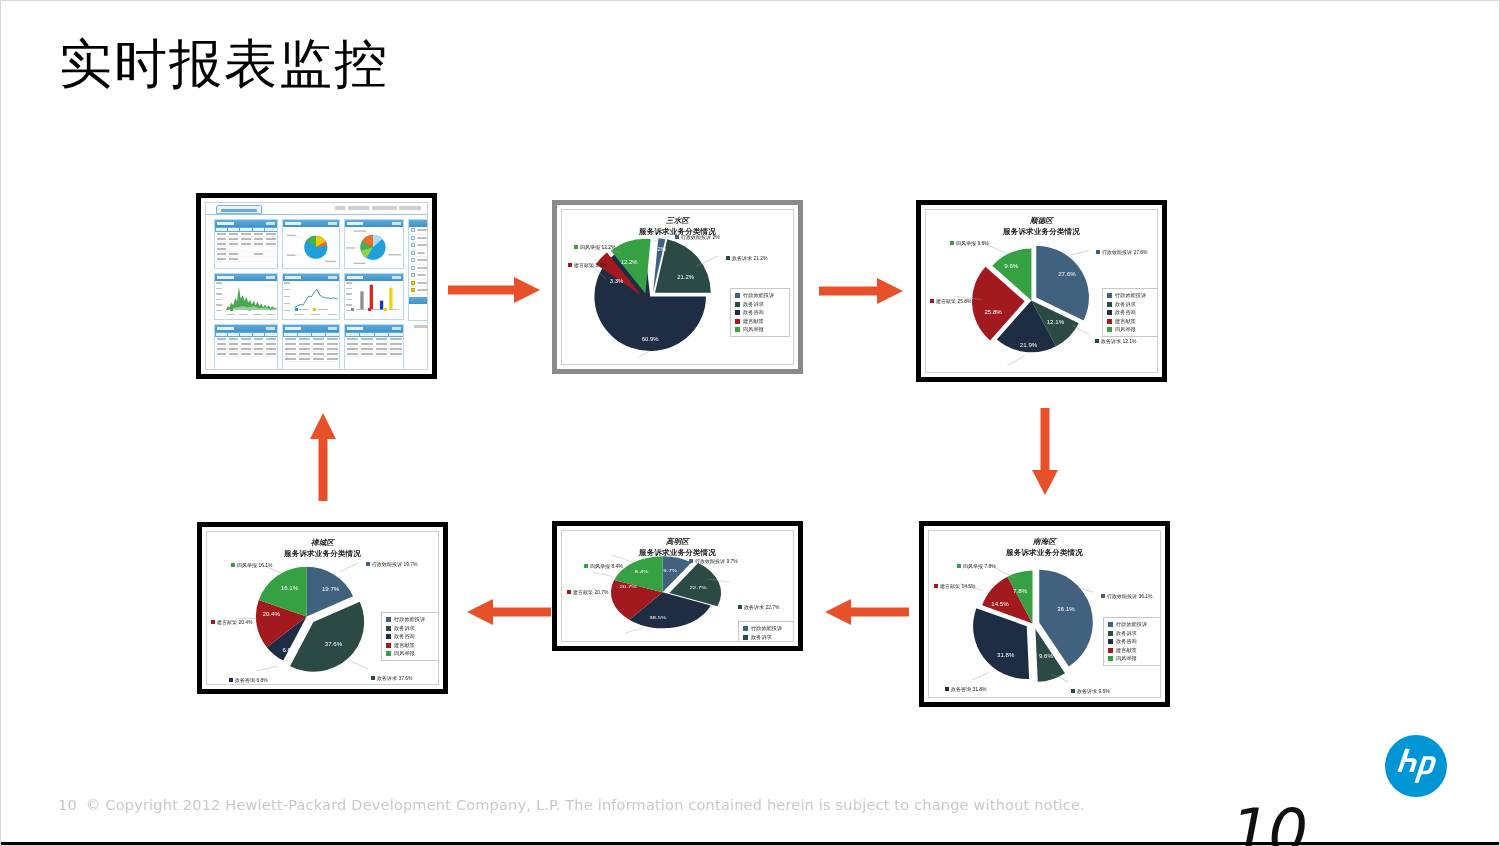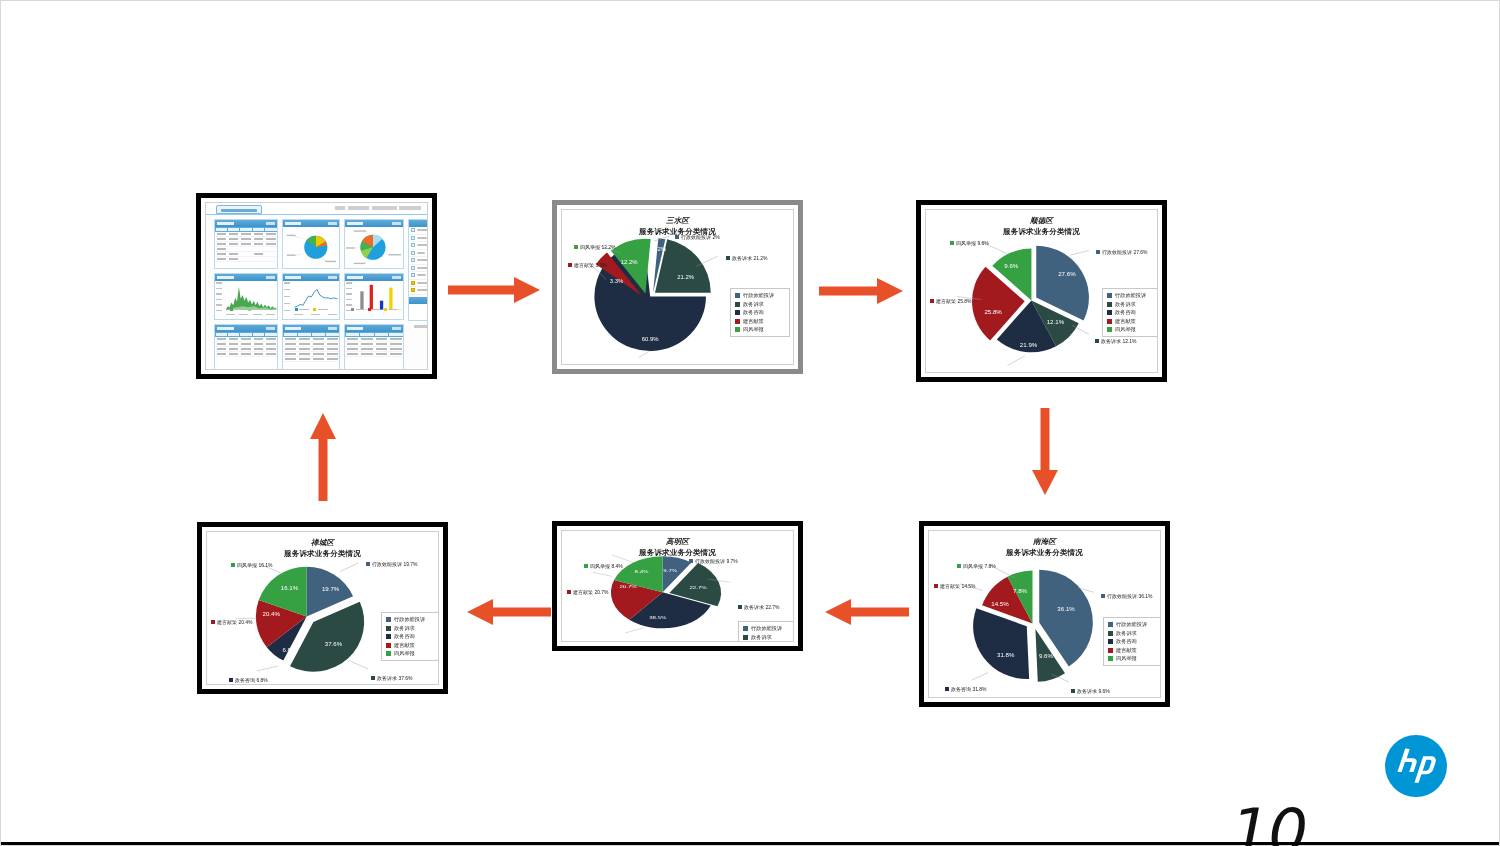--- a/index.html
+++ b/index.html
@@ -177,20 +177,21 @@
   }
   .bigrule {
     position:absolute; left:0; right:0; bottom:0; height:3px; background:#000;
   }
 </style>
 </head>
 <body>
 
 <div class="slide">
 
+  <div class="slide-title">实时报表监控</div>
 
   <div class="card black" style="left:195px; top:192px; width:241px; height:186px;">
     <div class="card-inner">
       <div class="dash">
         <div class="dash-topbar"></div>
         <div class="dash-tab">
             <i></i>
           </div>
         <div class="dash-topright"></div>
 
@@ -1067,20 +1068,23 @@
 
   <div class="arrow" style="left:303px; top:408px;">
     <svg width="40" height="92" viewBox="0 0 40 92">
       <g fill="#E8502A">
         <rect x="14.5" y="24" width="9" height="68"></rect>
         <polygon points="6,30 19,4 32,30"></polygon>
       </g>
     </svg>
   </div>
 
+  <div class="footer">
+    <span class="num">10</span><span>© Copyright 2012 Hewlett-Packard Development Company, L.P.  The information contained herein is subject to change without notice.</span>
+  </div>
 
   <div class="hp-logo">
     <svg viewBox="0 0 62 62" width="62" height="62">
       <circle cx="31" cy="31" r="31" fill="#0096D6"></circle>
       <g fill="#ffffff">
         <path d="M20.5 13.5 c-.2 0 -.4 .15 -.5 .5 l-7.4 22.5 c-.1 .35 .05 .5 .3 .5 h3.4 c.25 0 .4 -.15 .5 -.5 l3.1 -9.4 h5.6 c1.3 0 1.8 .8 1.4 2 l-2.5 7.4 c-.1 .35 .05 .5 .3 .5 h3.5 c.25 0 .4 -.15 .5 -.5 l2.7 -8.2 c1 -3 -.5 -5 -3.5 -5 h-6.2 l2.9 -8.8 c.1 -.35 -.05 -.5 -.3 -.5 z"></path>
         <path d="M38.5 21.3 c-.25 0 -.4 .15 -.5 .5 l-8.4 25.4 c-.1 .35 .05 .5 .3 .5 h3.4 c.25 0 .4 -.15 .5 -.5 l2.6 -7.9 h4.5 c3.6 0 6.3 -1.9 7.5 -5.5 l2 -6 c1.2 -3.7 -.2 -6.5 -4 -6.5 z m2.8 3.4 h3.3 c1.6 0 2.2 1.1 1.7 2.7 l-1.9 5.7 c-.5 1.6 -1.8 2.7 -3.4 2.7 h-3.3 z"></path>
       </g>
     </svg>
   </div>

